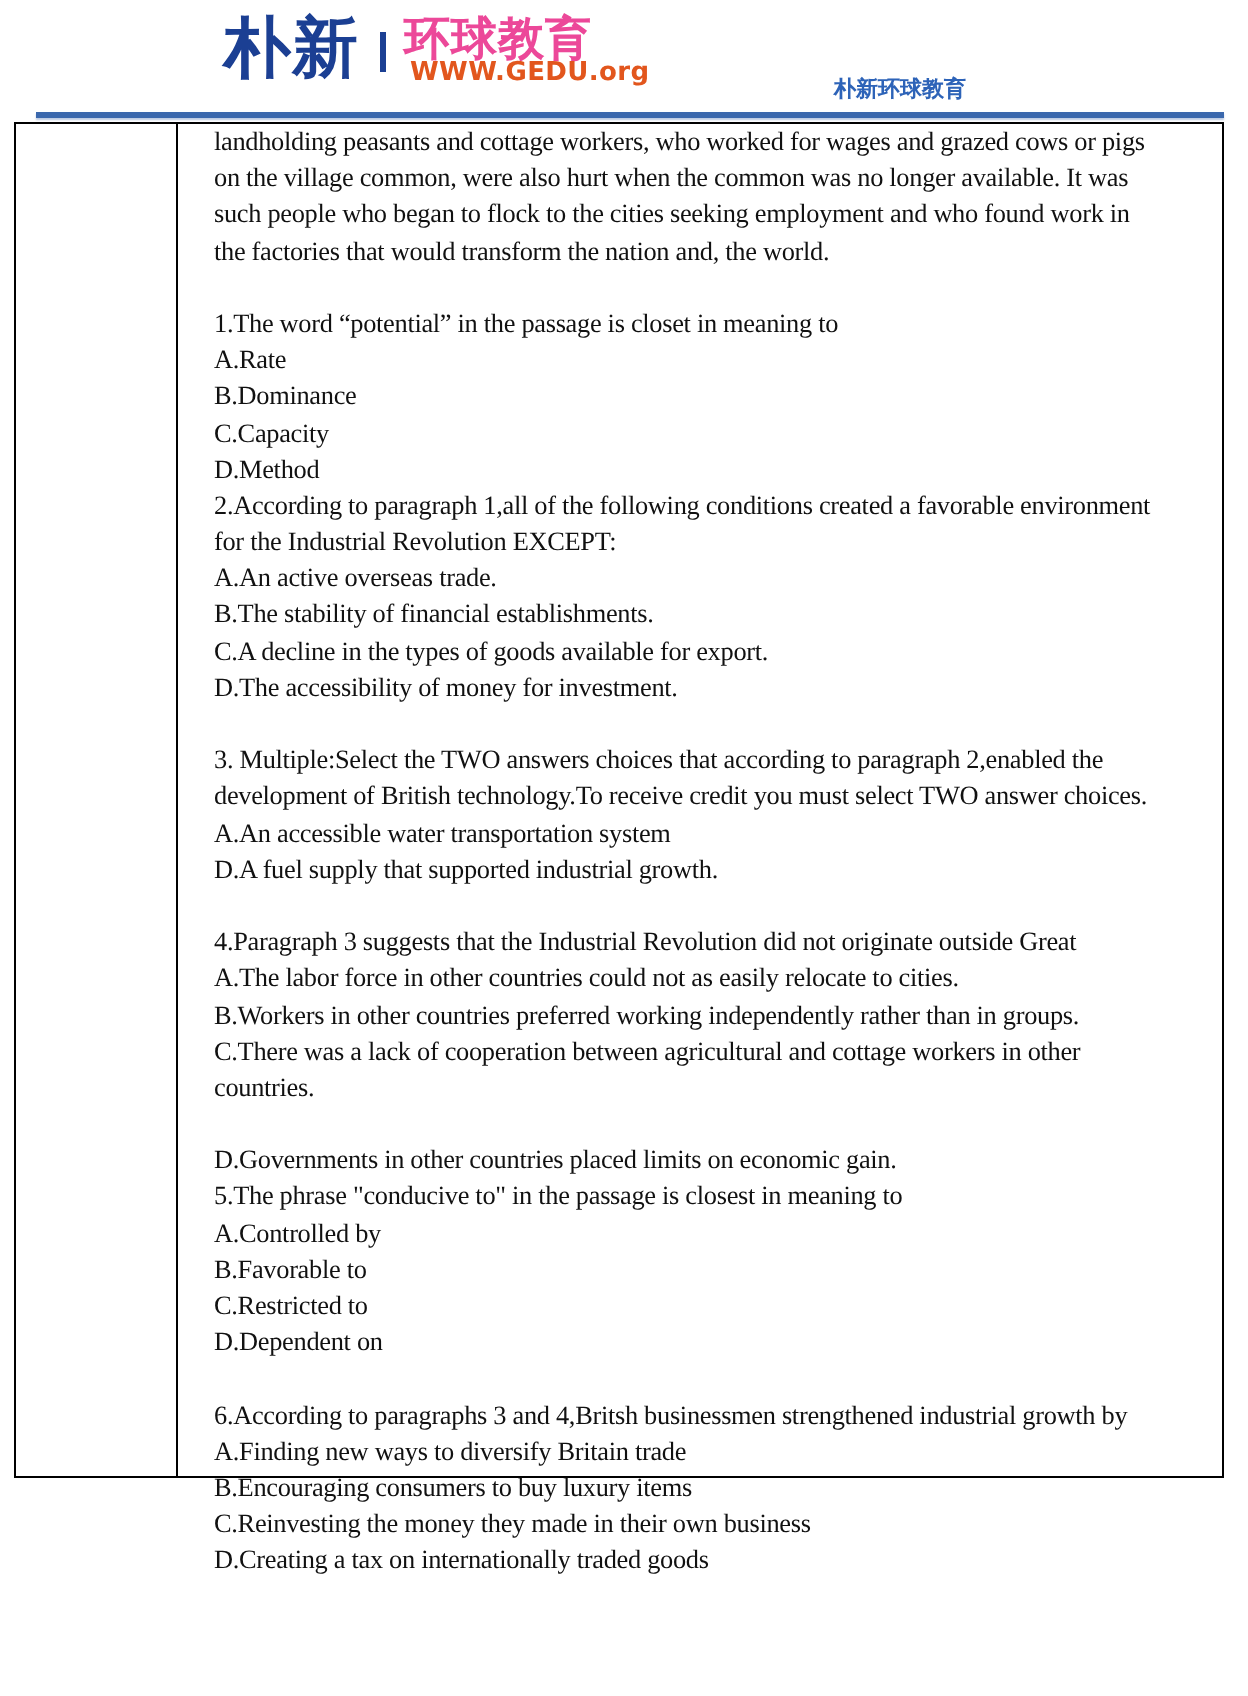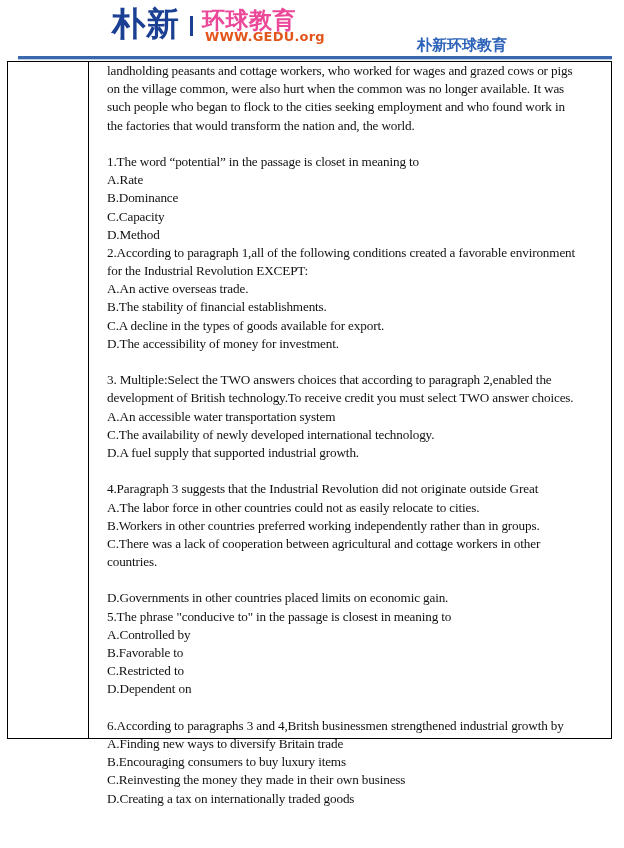--- a/index.html
+++ b/index.html
@@ -62,21 +62,21 @@
     line-height: 12px;
     color: #e2561d;
     letter-spacing: 0.2px;
   }
   .brand-right {
     position: absolute;
     left: 417px;
     top: 35px;
     font-family: "DejaVu Sans", sans-serif;
     font-weight: bold;
-    font-size: 15px;
+    font-size: 11px;
     line-height: 20px;
     color: #2d63b8;
   }
   .header-rule {
     position: absolute;
     left: 18px;
     top: 56px;
     width: 594px;
     height: 3px;
     background: #3b68ad;
@@ -159,21 +159,20 @@
       <span class="line">B.The stability of financial establishments.</span>
       <span class="line">C.A decline in the types of goods available for export.</span>
       <span class="line">D.The accessibility of money for investment.</span>
     </div>
     <div class="blank"></div>
 
     <div>
       <span class="line">3. Multiple:Select the TWO answers choices that according to paragraph 2,enabled the</span>
       <span class="line">development of British technology.To receive credit you must select TWO answer choices.</span>
       <span class="line">A.An accessible water transportation system</span>
-      <span class="line">C.The availability of newly developed international technology.</span>
       <span class="line">D.A fuel supply that supported industrial growth.</span>
     </div>
     <div class="blank"></div>
 
     <div>
       <span class="line">4.Paragraph 3 suggests that the Industrial Revolution did not originate outside Great</span>
       <span class="line">A.The labor force in other countries could not as easily relocate to cities.</span>
       <span class="line">B.Workers in other countries preferred working independently rather than in groups.</span>
       <span class="line">C.There was a lack of cooperation between agricultural and cottage workers in other</span>
       <span class="line">countries.</span>

